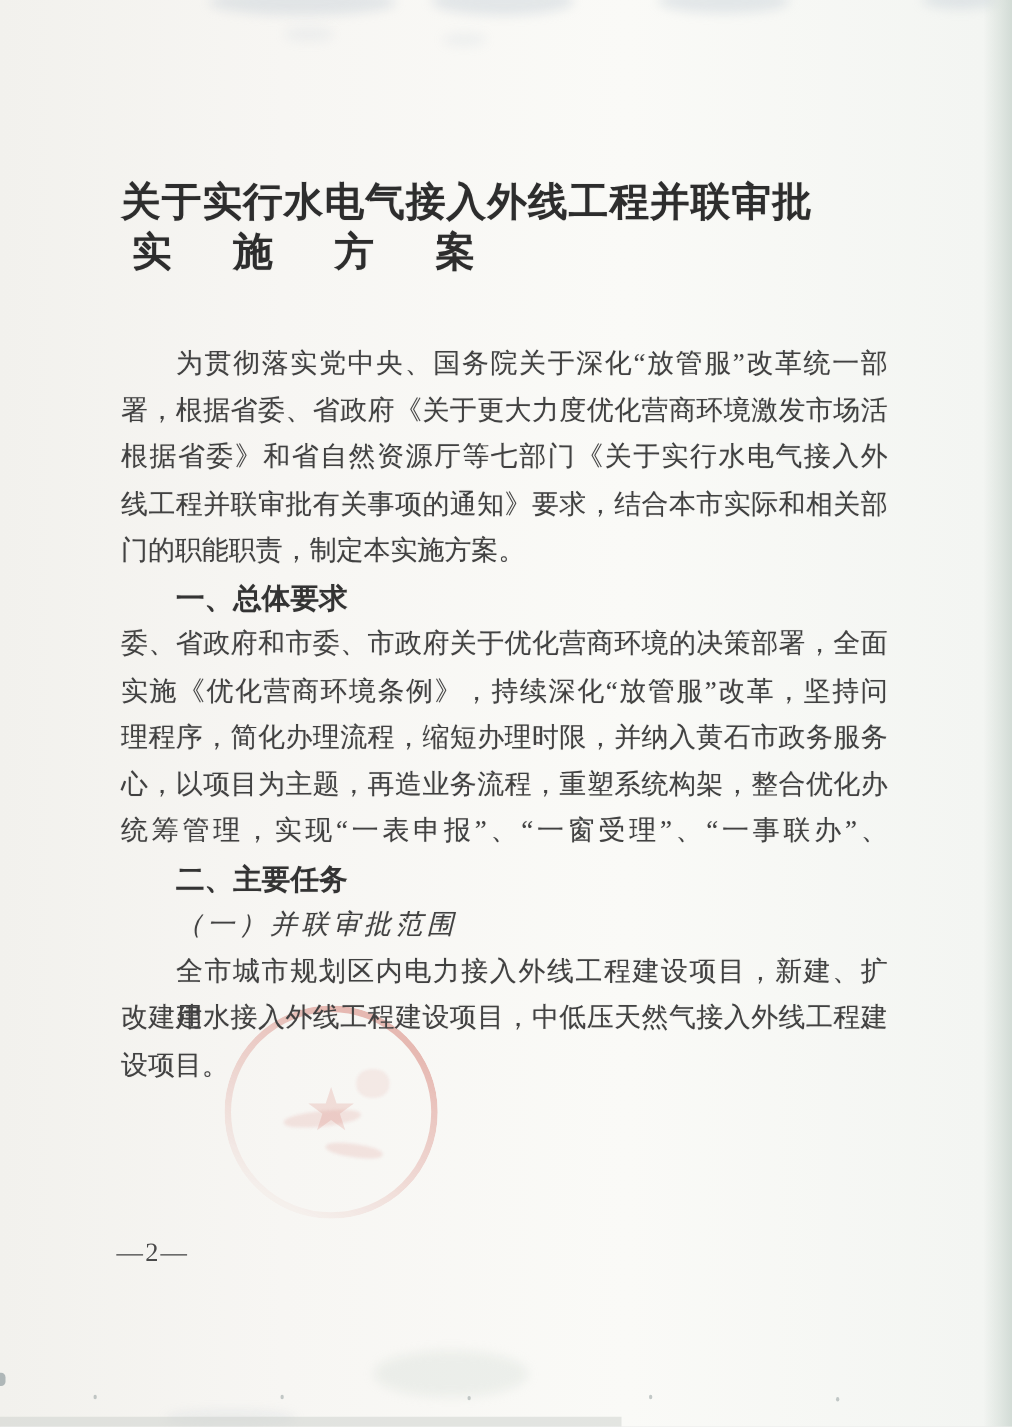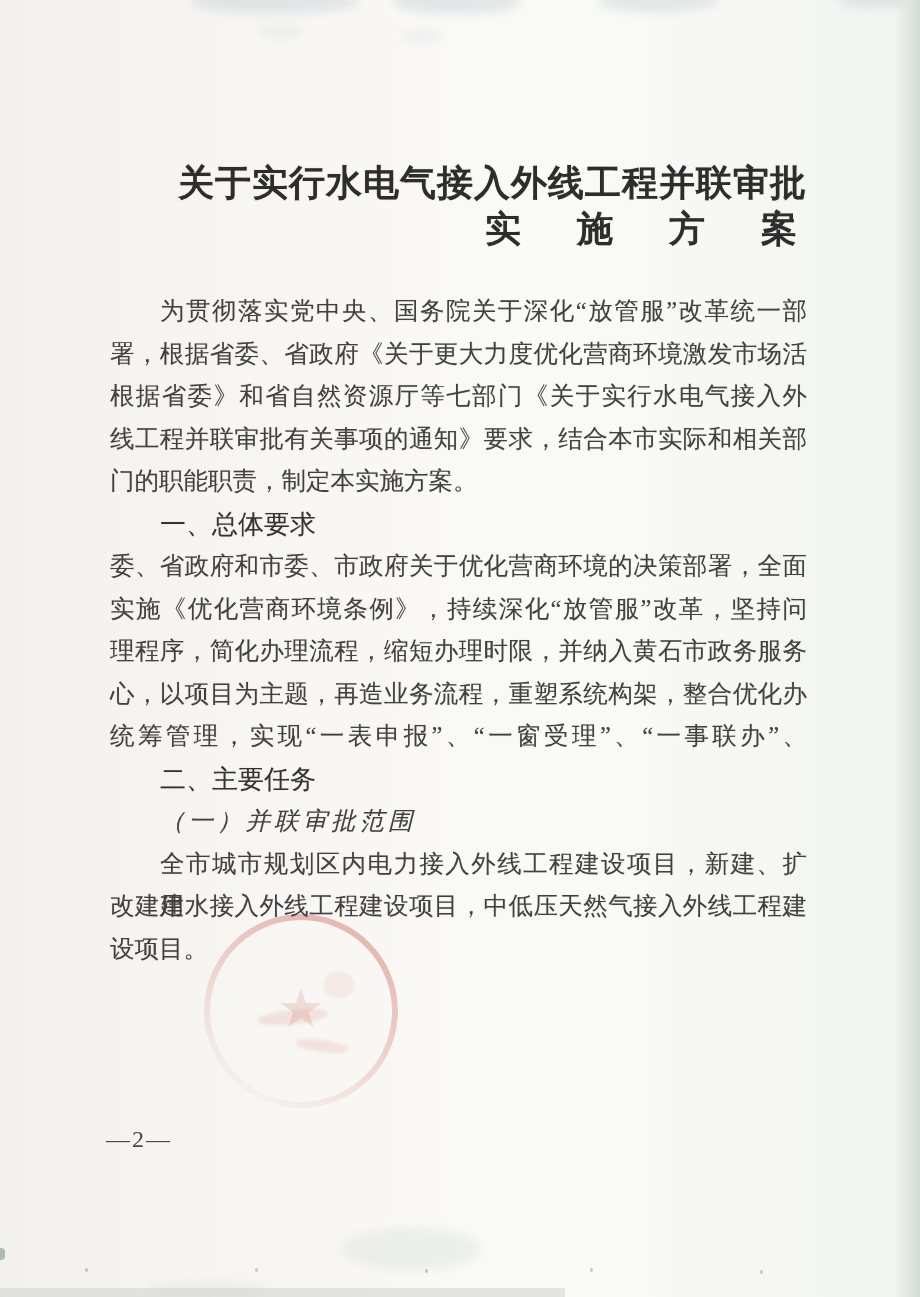--- a/index.html
+++ b/index.html
@@ -29,29 +29,29 @@
     -webkit-mask-image:linear-gradient(210deg,#000 18%,rgba(0,0,0,0.10) 85%);
     mask-image:linear-gradient(210deg,#000 18%,rgba(0,0,0,0.10) 85%);}
   .stamp-star{position:absolute;left:50%;top:50%;transform:translate(-50%,-54%);
     font-family:"DejaVu Sans",sans-serif;font-size:54px;color:rgba(199,74,62,0.15);}
   .stamp-blob{position:absolute;background:rgba(199,74,62,0.12);border-radius:45%;filter:blur(1.5px);}
   .sb1{left:54px;top:96px;width:70px;height:14px;transform:rotate(-6deg);}
   .sb2{left:92px;top:126px;width:52px;height:12px;transform:rotate(8deg);}
   .sb3{left:120px;top:58px;width:30px;height:26px;opacity:.7;}
   
   .doc{position:absolute;left:110px;top:160px;width:697px;}
-  .title{font-size:36px;line-height:46px;font-weight:bold;text-align:right;color:#2d2d2d;letter-spacing:1px;
+  .title{font-size:36px;line-height:46px;font-weight:bold;text-align:left;color:#2d2d2d;letter-spacing:1px;
     text-shadow:0 0 1px rgba(45,45,45,0.35);}
   .title.t2{letter-spacing:10px;text-indent:10px;}
-  .body{margin-top:38px;font-size:24.5px;line-height:42.5px;color:#414141;}
+  .body{margin-top:58px;font-size:24.5px;line-height:42.5px;color:#414141;}
   .l{display:block;text-align:justify;text-align-last:justify;height:42.5px;
     text-shadow:0 0 1px rgba(65,65,65,0.25);}
   .l.ind{padding-left:50px;}
   .l.end{text-align-last:left;}
-  .l.h{font-family:"Liberation Sans",sans-serif;font-weight:normal;font-size:26px;color:#333;text-align-last:left;}
+  .l.h{font-family:"Liberation Sans",sans-serif;font-weight:bold;font-size:26px;color:#333;text-align-last:left;}
   .l.kai{text-align-last:left;letter-spacing:4px;font-style:italic;}
   .page-number{position:absolute;left:106px;top:1126px;font-size:24px;color:#4a4a4a;letter-spacing:2px;}
 </style>
 </head>
 <body>
 
 <div class="page">
 
   <div class="smudge sm1"></div>
   <div class="smudge sm2"></div>

